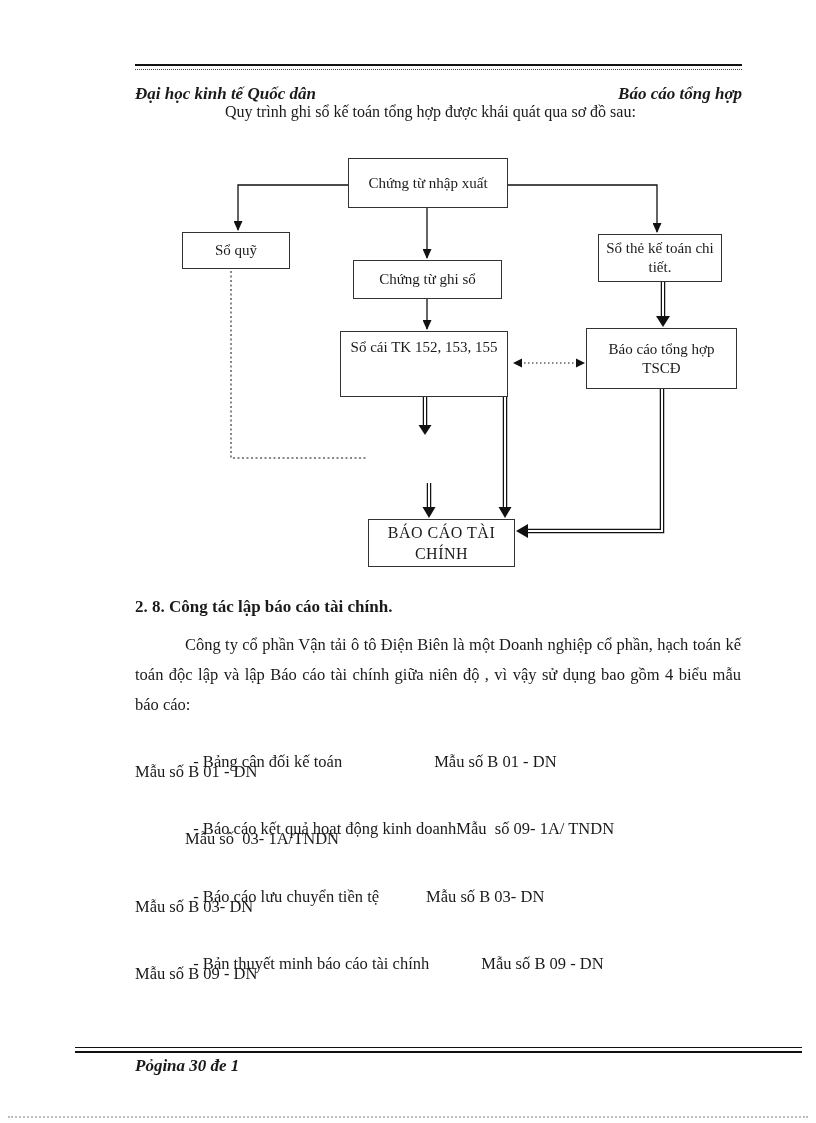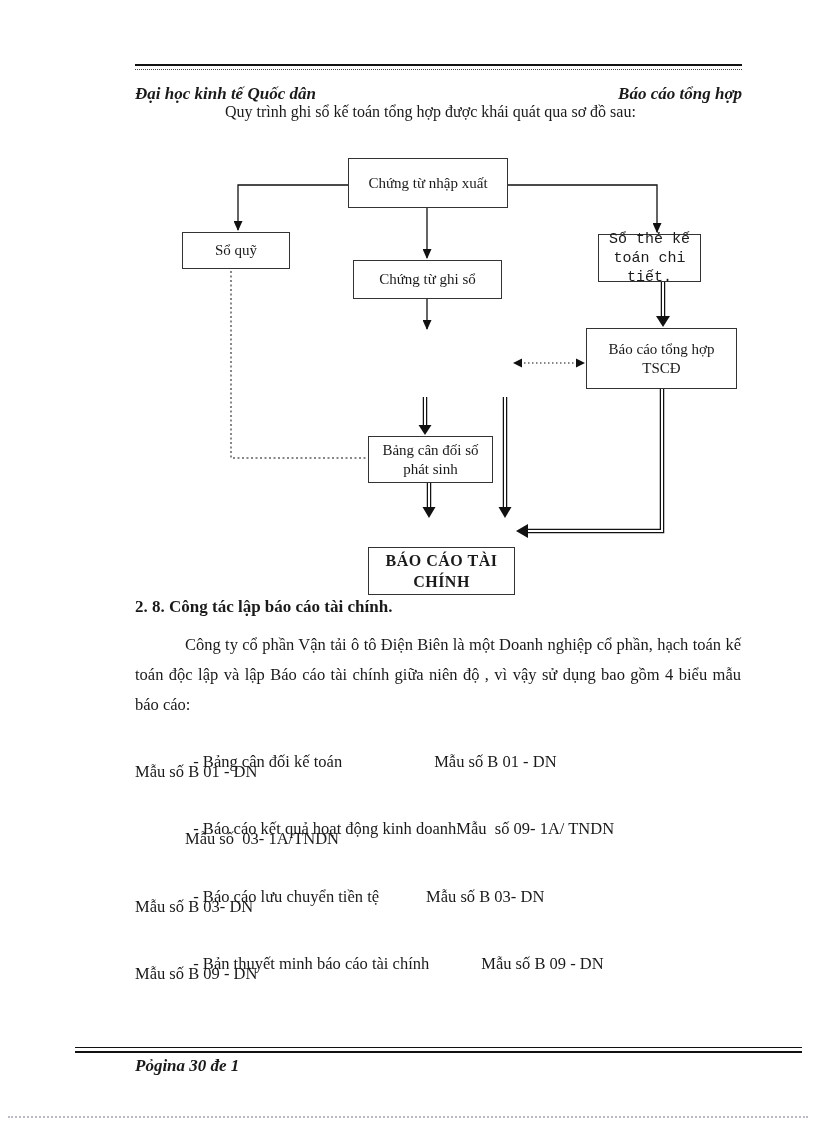--- a/index.html
+++ b/index.html
@@ -16,25 +16,25 @@
   .intro{position:absolute;top:103px;left:135px;width:620px;font-size:16px;text-indent:90px;}
   
   .flowchart{position:absolute;top:150px;left:5px;width:816px;height:430px;}
   .flowchart svg{position:absolute;top:0;left:0;}
   .fnode{
     position:absolute;border:1px solid #333;background:#fff;box-sizing:border-box;
     display:flex;align-items:center;justify-content:center;text-align:center;
     font-size:15px;line-height:19px;padding:2px 4px;
   }
   .fnode.top-align{align-items:flex-start;padding-top:6px;}
-  .fnode.bold{font-weight:bold;font-size:16px;letter-spacing:0.5px;line-height:21px;margin-top:28px;}
+  .fnode.bold{font-weight:normal;font-size:16px;letter-spacing:0.5px;line-height:21px;}
   #n-a{left:343px;top:8px;width:160px;height:50px;}
   #n-b{left:177px;top:82px;width:108px;height:37px;}
   #n-c{left:348px;top:110px;width:149px;height:39px;}
-  #n-d{left:593px;top:84px;width:103px;height:48px;font-family:Liberation Mono, monospace;}
+  #n-d{left:593px;top:84px;width:124px;height:48px;}
   #n-e{left:335px;top:181px;width:168px;height:66px;}
   #n-f{left:581px;top:178px;width:151px;height:61px;}
   #n-g{left:363px;top:286px;width:125px;height:47px;}
   #n-h{left:363px;top:369px;width:147px;height:48px;}
   
   .section-heading{position:absolute;top:597px;left:135px;font-size:17px;font-weight:bold;}
   .body-par{position:absolute;top:630px;left:135px;width:606px;font-size:16.5px;
     line-height:30px;text-align:justify;text-indent:50px;}
   .lrow{position:absolute;left:135px;font-size:16.5px;white-space:pre-wrap;}
   .lrow.ind{left:185px;}
@@ -111,25 +111,25 @@
   </div>
   <div class="fnode" id="n-b">
     <span>Sổ quỹ</span>
   </div>
   <div class="fnode" id="n-c">
     <span>Chứng từ ghi sổ</span>
   </div>
   <div class="fnode" id="n-d">
     <span>Sổ thẻ kế toán chi tiết.</span>
   </div>
+  <div class="fnode top-align" id="n-e">
+    <span>Sổ cái TK 152, 153, 155</span>
+  </div>
   <div class="fnode" id="n-f">
     <span>Báo cáo tổng hợp TSCĐ</span>
-  </div>
-  <div class="fnode" id="n-g">
-    <span>Bảng cân đối số phát sinh</span>
   </div>
   <div class="fnode bold" id="n-h">
     <span>BÁO CÁO TÀI CHÍNH</span>
   </div>
 </div>
 
 <div class="section-heading">2. 8. Công tác lập báo cáo tài chính.</div>
 <div class="body-par">Công ty cổ phần Vận tải ô tô Điện Biên là một Doanh nghiệp cổ phần, hạch toán kế toán độc lập và lập Báo cáo tài chính giữa niên độ , vì vậy sử dụng bao gồm 4 biểu mẫu báo cáo:</div>
 
 <div class="lrow ind" id="r1">

